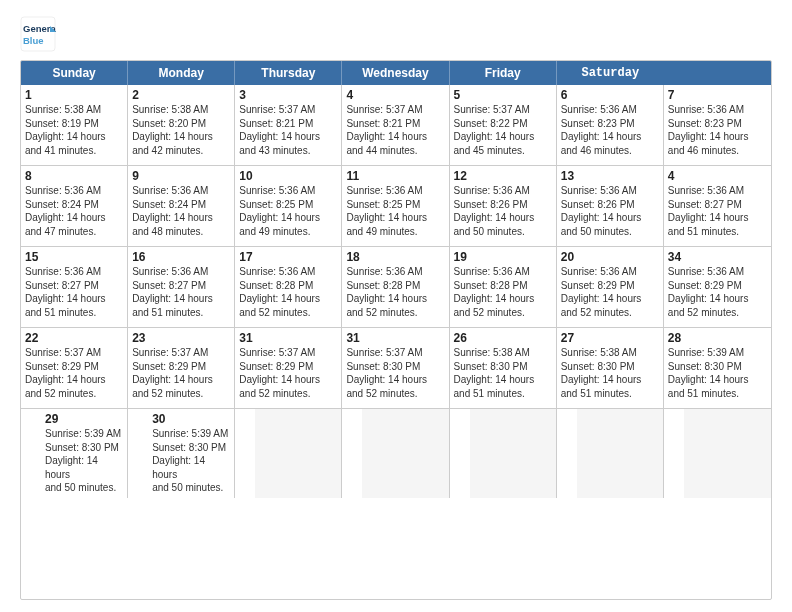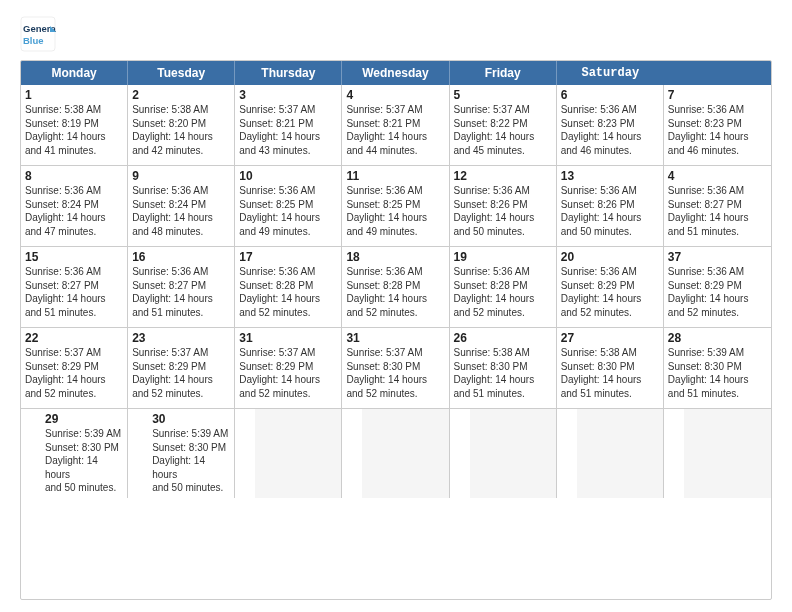--- a/index.html
+++ b/index.html
@@ -111,22 +111,22 @@
   </svg>
 </div>
     <div class="title-area">
       <div class="main-title"></div>
       <div class="subtitle"></div>
     </div>
   </div>
 
   <div class="calendar">
     <div class="cal-header">
+    <div class="cal-header-cell">Sunday</div>
         <div class="cal-header-cell">Monday</div>
-        <div class="cal-header-cell">Tuesday</div>
         <div class="cal-header-cell">Thursday</div>
         <div class="cal-header-cell">Wednesday</div>
         <div class="cal-header-cell">Friday</div>
         <div class="cal-header-cell">Saturday</div>
       </div>
     <div class="cal-body">
     <div class="cal-row">
           <div class="cal-cell">
             <div class="day-num">1</div>
             <div class="day-info" style="white-space: pre-line;">Sunrise: 5:38 AM
@@ -265,21 +265,21 @@
 and 52 minutes.</div>
           </div>
           <div class="cal-cell">
             <div class="day-num">20</div>
             <div class="day-info" style="white-space: pre-line;">Sunrise: 5:36 AM
 Sunset: 8:29 PM
 Daylight: 14 hours
 and 52 minutes.</div>
           </div>
           <div class="cal-cell">
-            <div class="day-num">37</div>
+            <div class="day-num">34</div>
             <div class="day-info" style="white-space: pre-line;">Sunrise: 5:36 AM
 Sunset: 8:29 PM
 Daylight: 14 hours
 and 52 minutes.</div>
           </div>
         </div>
         <div class="cal-row">
           <div class="cal-cell">
             <div class="day-num">22</div>
             <div class="day-info" style="white-space: pre-line;">Sunrise: 5:37 AM

